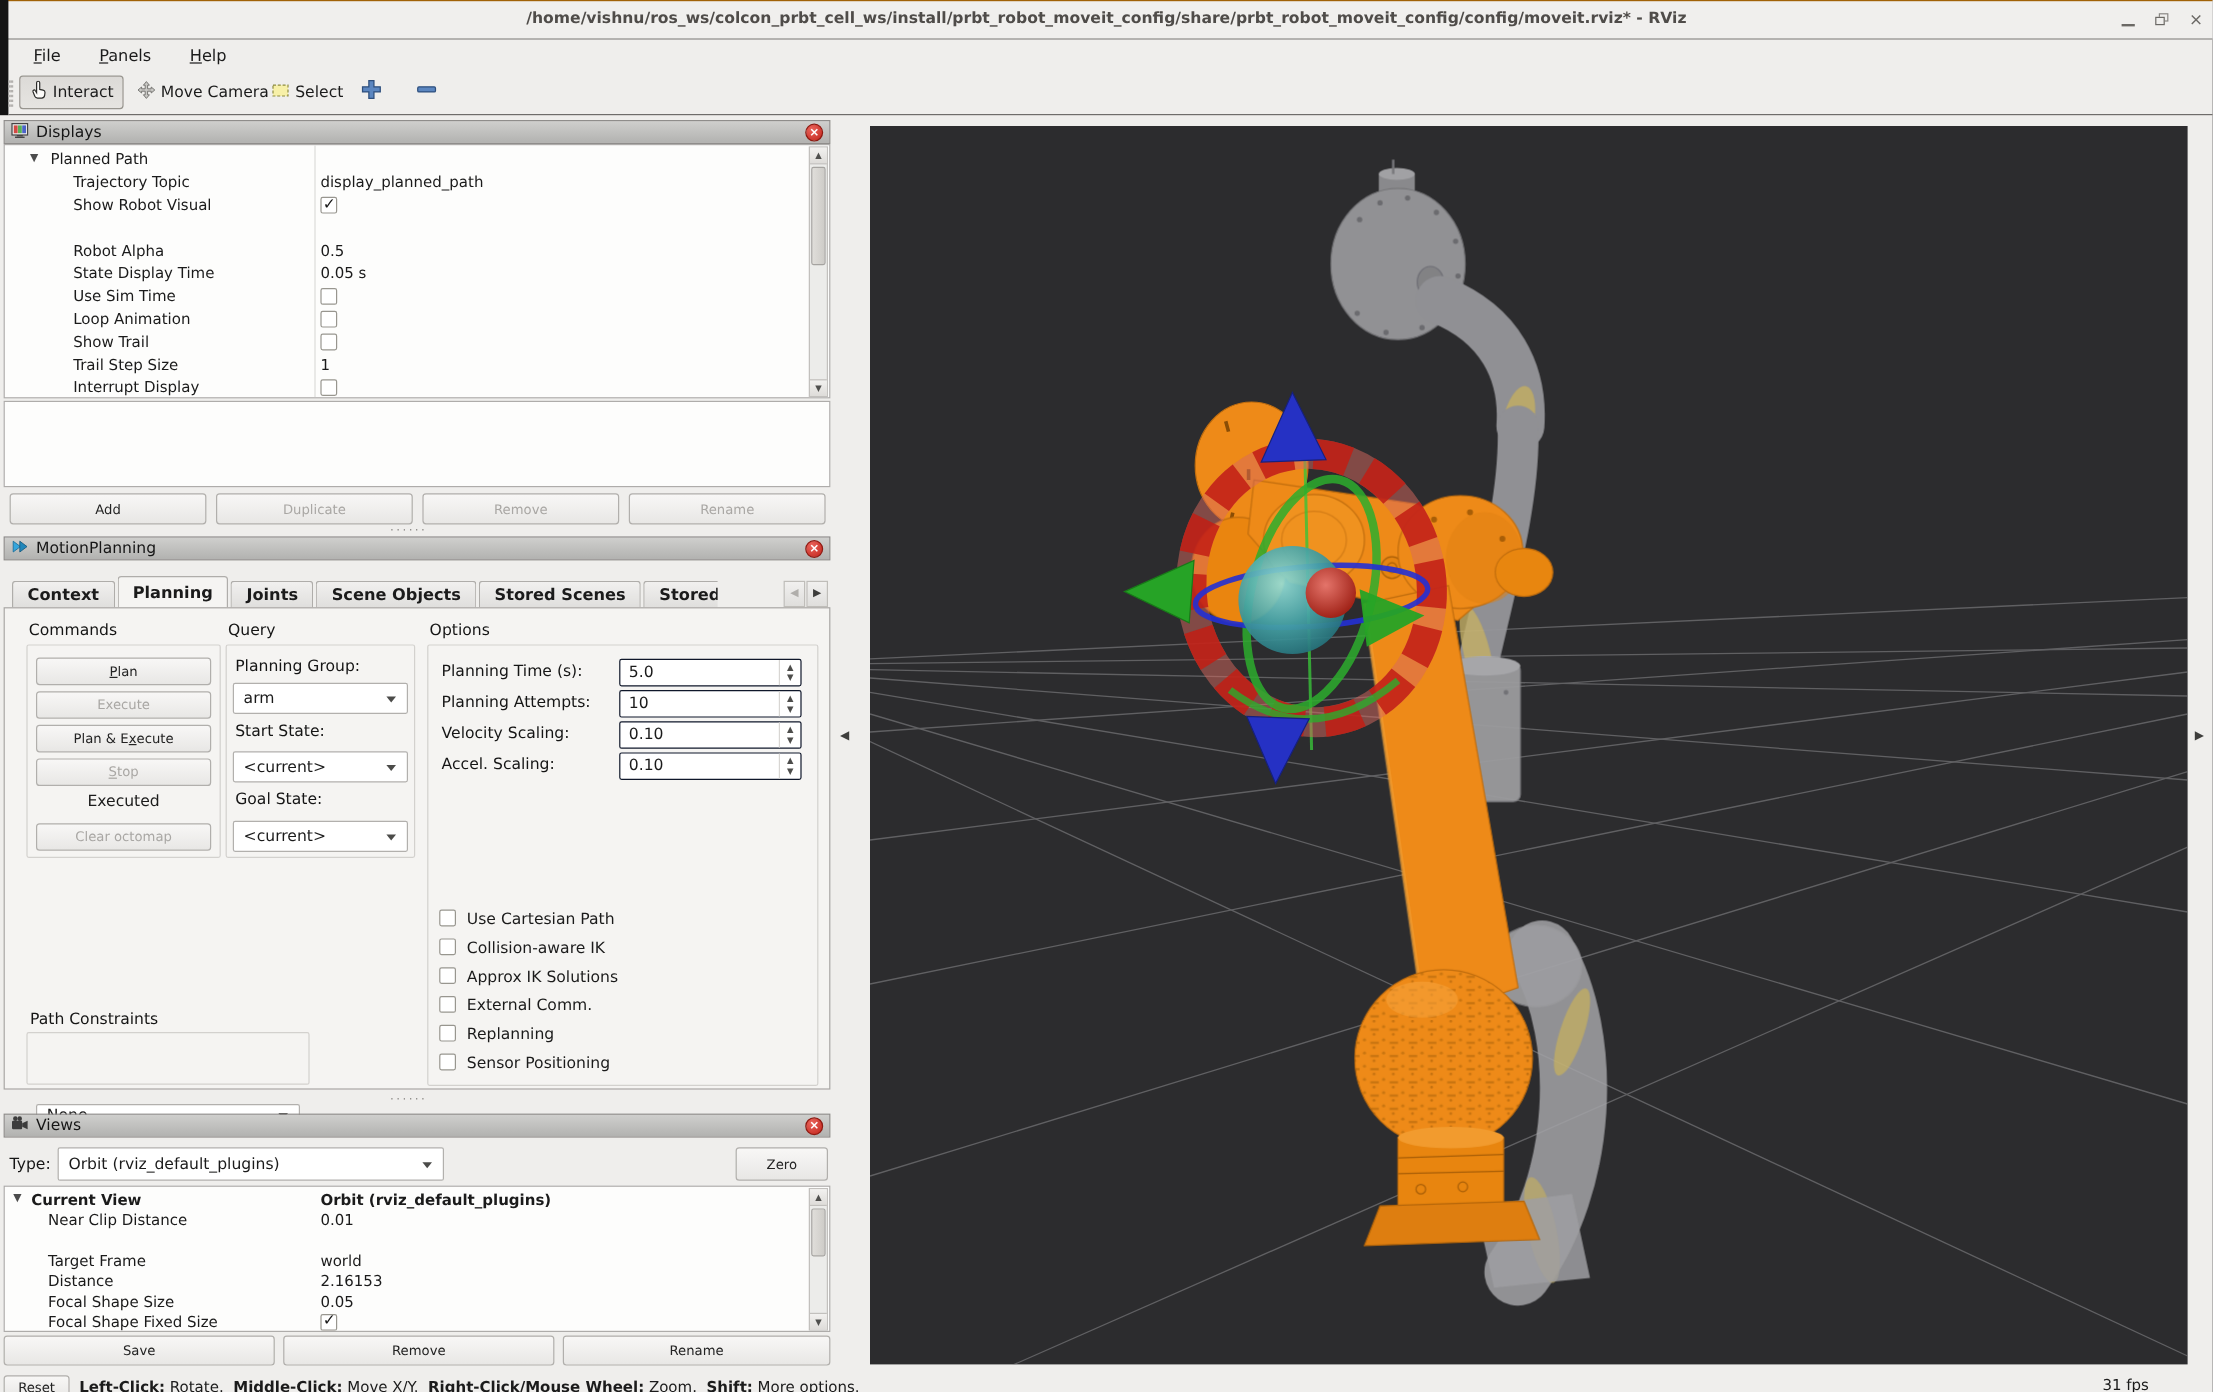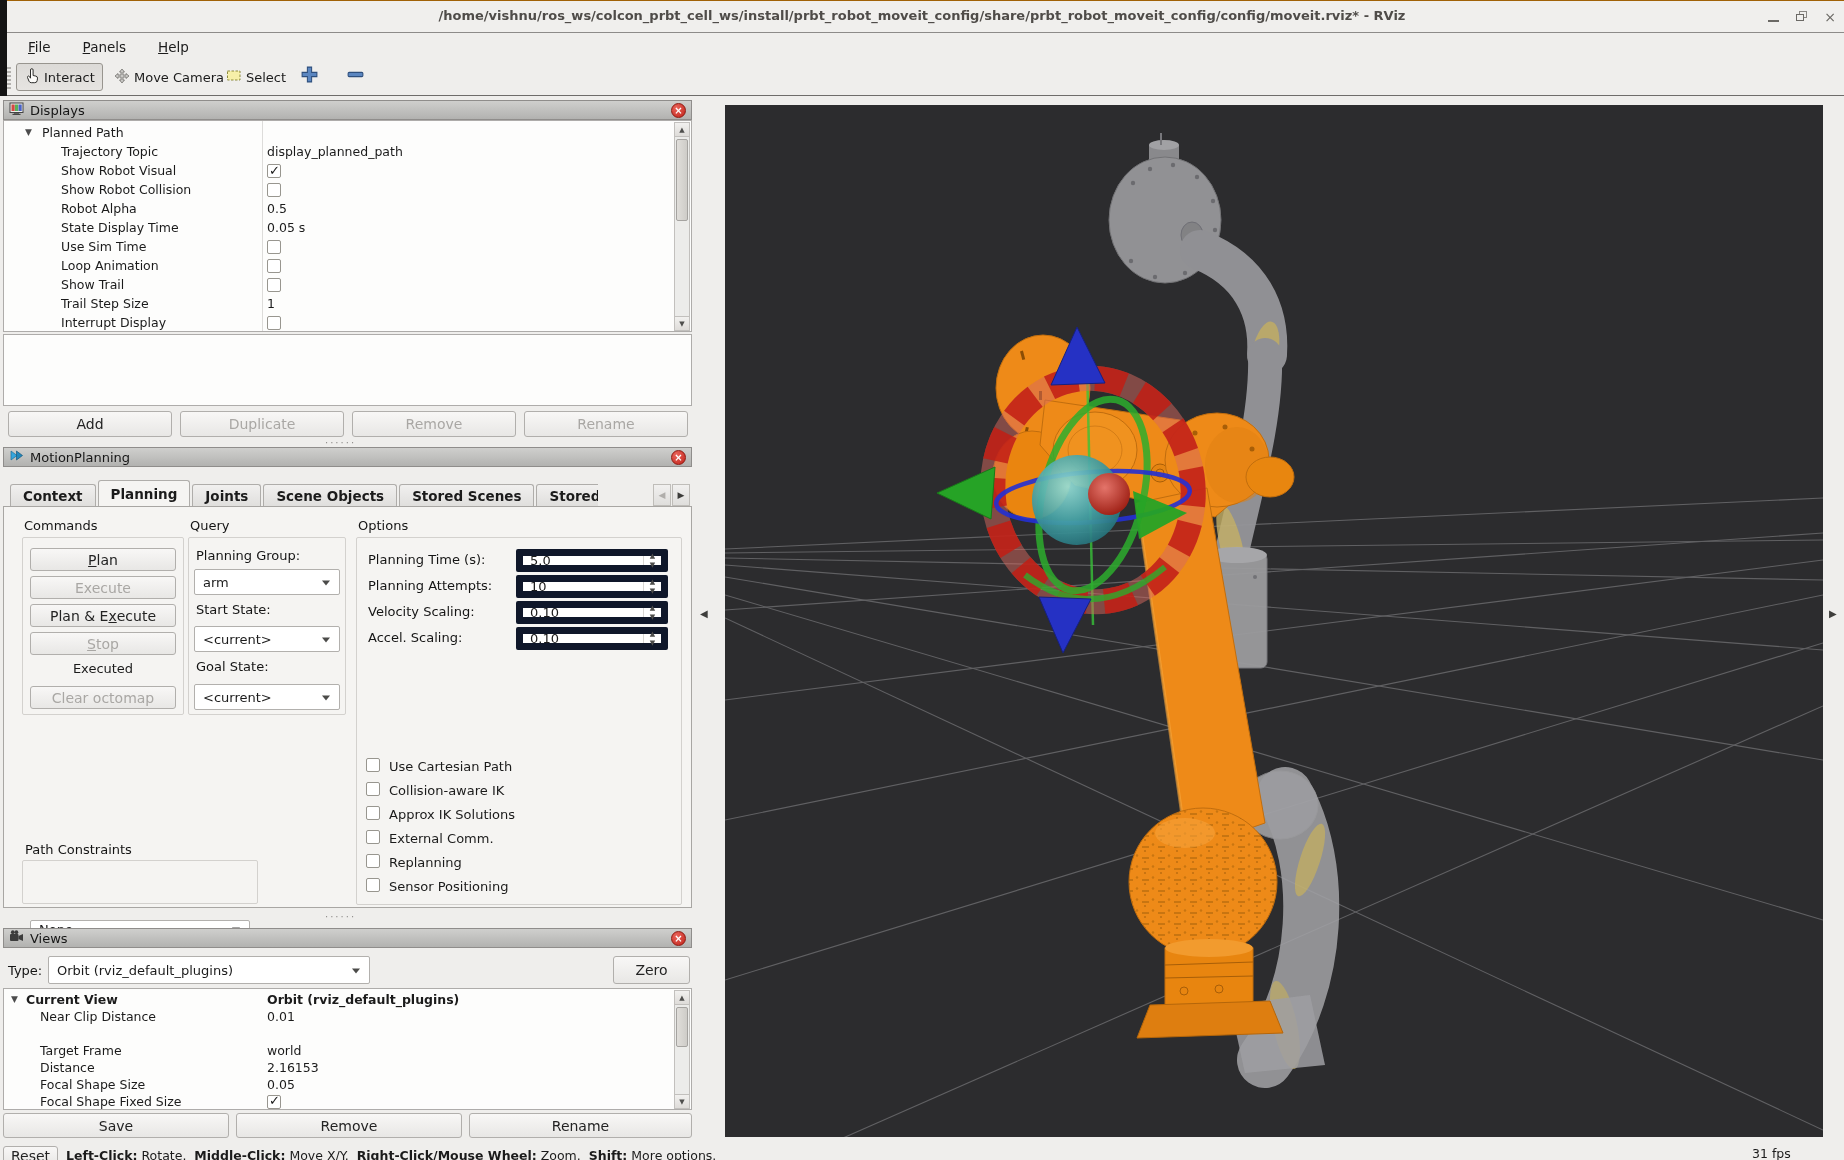--- a/index.html
+++ b/index.html
@@ -31,39 +31,39 @@
   .blue-glyph { display:inline-block; }
   #tool-more { left:361px; top:84px; width:0; height:0; border-left:4px solid transparent; border-right:4px solid transparent; border-top:5px solid #4a4a48; }
 
   
   .phead { left:3px; width:689px; height:20px; background:linear-gradient(#cfcfcd,#b2b2b0); border:1px solid #8f8d8b;
            display:flex; align-items:center; gap:6px; padding:0 5px; font-size:13px; color:#161616; }
   .close-btn { margin-left:auto; width:15px; height:15px; border-radius:8px; border:1px solid #8e1911;
                background:radial-gradient(circle at 35% 30%,#ea655c,#c1231a); color:#fff; font-size:10px;
                line-height:13px; text-align:center; font-weight:bold; }
   .qbtn { background:linear-gradient(#f8f7f6,#e8e7e5); border:1px solid #b1afac; border-radius:3px;
-          display:flex; align-items:center; justify-content:center; font-size:14px; color:#232323; }
+          display:flex; align-items:center; justify-content:center; font-size:11px; color:#232323; }
   .qbtn.disabled { color:#a9a7a4; }
   .tree { background:#fdfdfc; border:1px solid #aeacaa; overflow:hidden; }
   .trow { position:absolute; left:0; width:100%; height:19px; line-height:19px; font-size:12.5px; }
   .views-tree .trow { height:17px; line-height:17px; }
   .expander { position:absolute; font-size:9px; color:#4c4c4c; top:0; }
   .tlabel, .tvalue { position:absolute; top:0; white-space:nowrap; }
   .tdivider { position:absolute; top:0; bottom:0; width:1px; background:#dddcda; }
   .cb { display:inline-block; width:14px; height:14px; background:#fff; border:1px solid #98968f; border-radius:2px; position:relative; vertical-align:middle; margin-top:-2px; }
   .cb.checked::after { content:"✓"; position:absolute; left:1px; top:-4px; font-size:13px; font-weight:bold; color:#161616; }
   .sbar { position:absolute; width:16px; background:#ececea; border:1px solid #c2c0bd; }
   .sbar .sa { position:absolute; left:0; right:0; height:14px; text-align:center; font-size:7px; color:#4f4f4d; line-height:14px; background:linear-gradient(#f2f1ef,#dedcd9); }
   .sbar .sa.up { top:0; border-bottom:1px solid #c2c0bd; }
   .sbar .sa.dn { bottom:0; border-top:1px solid #c2c0bd; }
   .sbar .thumb { position:absolute; left:1px; right:1px; background:linear-gradient(90deg,#e0deda,#ceccc8); border:1px solid #a5a3a0; border-radius:2px; }
   .combo { position:absolute; background:#fff; border:1px solid #b2b0ad; border-radius:2px; display:flex; align-items:center; padding-left:8px; font-size:13px; }
   .carr { position:absolute; right:9px; top:50%; transform:translateY(-30%); width:0; height:0;
           border-left:4px solid transparent; border-right:4px solid transparent; border-top:5px solid #4b4b49; }
-  .spin { position:absolute; background:#fff; border:7px solid #0f172a; border-radius:2px; display:flex; align-items:center; padding-left:7px; font-size:13px; }
+  .spin { position:absolute; background:#fff; border:1px solid #0f172a; border-radius:2px; display:flex; align-items:center; padding-left:7px; font-size:13px; }
   .sarr { position:absolute; right:0; top:0; bottom:0; width:18px; border-left:1px solid #d8d6d3; display:flex; flex-direction:column; align-items:center; justify-content:center; gap:2px; color:#4d4d4b; font-size:7px; line-height:1; }
   .gbox { position:absolute; border:1px solid #d3d1ce; border-radius:2px; }
   .glabel { position:absolute; font-size:13px; color:#151515; white-space:nowrap; }
   .opt { position:absolute; display:flex; align-items:center; gap:9px; font-size:13px; height:16px; white-space:nowrap; }
   .splitter-dots { position:absolute; color:#8f8d8a; font-size:10px; letter-spacing:2px; }
 
   
   #tabbar { left:10px; top:480px; width:588px; height:27px; overflow:hidden; display:flex; align-items:flex-end; gap:2px;font-weight:bold; }
   .tab { flex:0 0 auto; height:23px; line-height:23px; padding:0 12px; background:linear-gradient(#f1f0ef,#dfdedc);
          border:1px solid #afadaa; border-bottom:none; border-radius:3px 3px 0 0; font-size:13.5px; white-space:nowrap; }
@@ -163,24 +163,20 @@
       <span class="expander" style="left:21px">▼</span>
       <span class="tlabel" style="left:38px">Planned Path</span>
     </div>
     <div class="trow" style="top:21px">
         <span class="tlabel" style="left:57px">Trajectory Topic</span>
         <span class="tvalue" style="left:263px">display_planned_path</span>
       </div>
     <div class="trow" style="top:40px">
         <span class="tlabel" style="left:57px">Show Robot Visual</span>
         <span class="tvalue" style="left:263px"><span class="cb checked"></span></span>
-      </div>
-    <div class="trow" style="top:59px">
-        <span class="tlabel" style="left:57px">Show Robot Collision</span>
-        <span class="tvalue" style="left:263px"><span class="cb"></span></span>
       </div>
     <div class="trow" style="top:78px">
         <span class="tlabel" style="left:57px">Robot Alpha</span>
         <span class="tvalue" style="left:263px">0.5</span>
       </div>
     <div class="trow" style="top:97px">
         <span class="tlabel" style="left:57px">State Display Time</span>
         <span class="tvalue" style="left:263px">0.05 s</span>
       </div>
     <div class="trow" style="top:116px">

